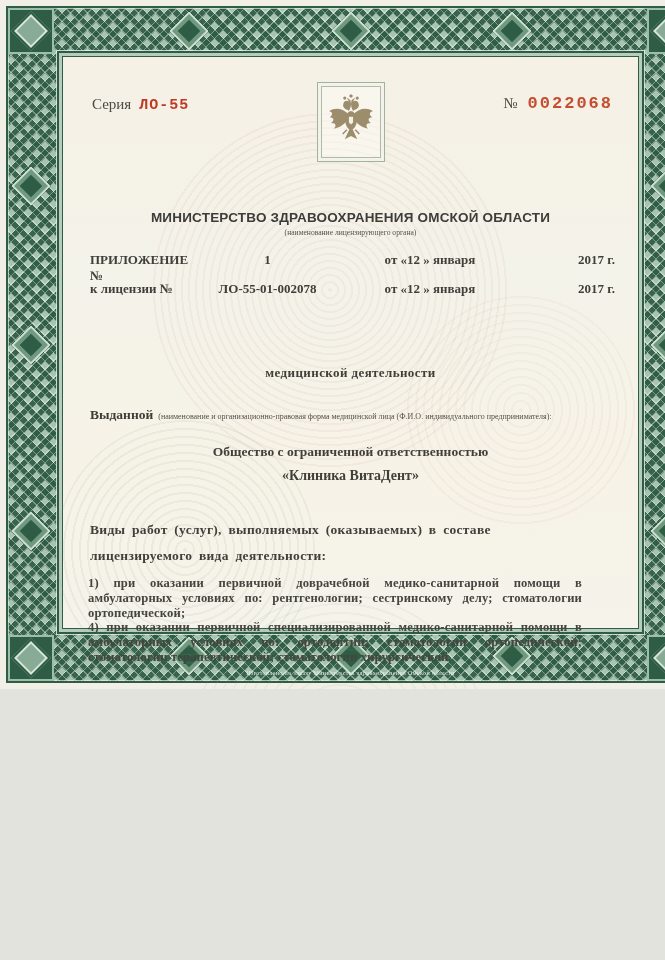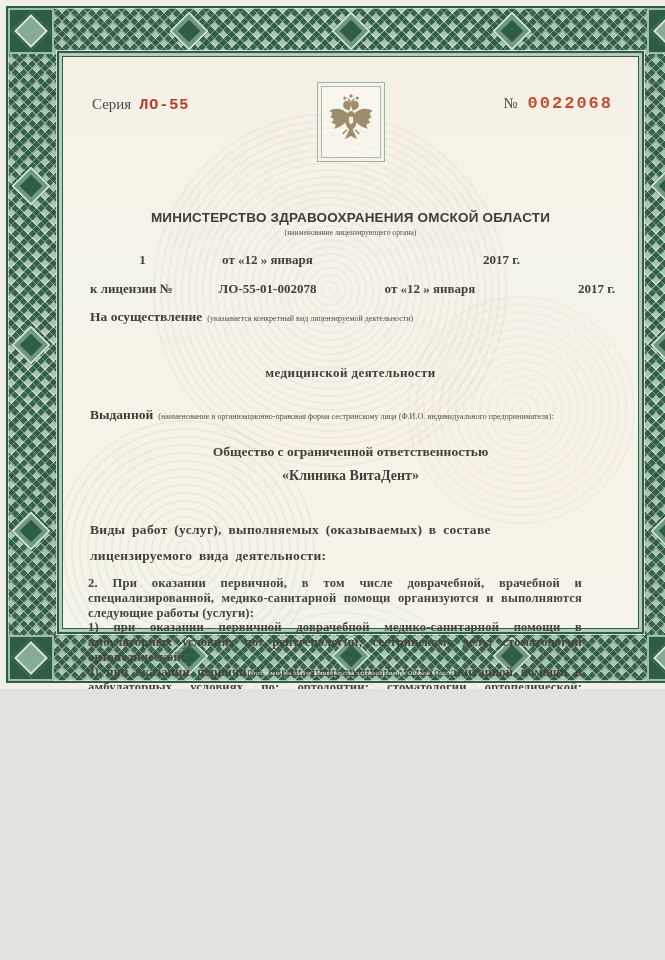--- a/index.html
+++ b/index.html
@@ -173,46 +173,43 @@
     </div>
 
     <div class="number">
       <span>№</span><b>0022068</b>
     </div>
 
     <div class="ministry">МИНИСТЕРСТВО ЗДРАВООХРАНЕНИЯ ОМСКОЙ ОБЛАСТИ</div>
     <div class="ministry-note">(наименование лицензирующего органа)</div>
 
     <div class="row row-1">
+      <span class="lbl">ПРИЛОЖЕНИЕ №</span>
       <span class="val">1</span>
       <span class="date">от «12 »  января</span>
       <span class="year">2017 г.</span>
     </div>
     <div class="row row-2">
       <span class="lbl">к лицензии №</span>
       <span class="val">ЛО-55-01-002078</span>
       <span class="date">от «12 »  января</span>
       <span class="year">2017 г.</span>
     </div>
 
-    <div class="lead-line">
-      <b>На осуществление</b><span>(указывается конкретный вид лицензируемой деятельности)</span>
-    </div>
     <div class="activity">медицинской деятельности</div>
 
     <div class="issued">
-      <b>Выданной</b><span>(наименование и организационно-правовая форма сестринскому лица (Ф.И.О. индивидуального предпринимателя):</span>
+      <b>Выданной</b><span>(наименование и организационно-правовая форма медицинской лица (Ф.И.О. индивидуального предпринимателя):</span>
     </div>
     <div class="org1">Общество с ограниченной ответственностью</div>
     <div class="org2">«Клиника ВитаДент»</div>
 
     <div class="works-h1">Виды работ (услуг), выполняемых (оказываемых) в составе</div>
     <div class="works-h2">лицензируемого вида деятельности:</div>
     <div class="body-text">
-      <p>2. При оказании первичной, в том числе доврачебной, врачебной и специализированной, медико-санитарной помощи организуются и выполняются следующие работы (услуги):</p>
       <p>1) при оказании первичной доврачебной медико-санитарной помощи в амбулаторных условиях по: рентгенологии; сестринскому делу; стоматологии ортопедической;</p>
       <p>4) при оказании первичной специализированной медико-санитарной помощи в амбулаторных условиях по: ортодонтии; стоматологии ортопедической; стоматологии терапевтической; стоматологии хирургической.</p>
     </div>
 
     <div class="footer-note">Приложение является неотъемлемой частью лицензии</div>
     <div class="micro-print">Изготовлено по заказу Министерства здравоохранения Омской области</div>
   </div>
 
   <svg class="overlay-svg" width="665" height="960" viewBox="0 0 665 960">
     <g>

